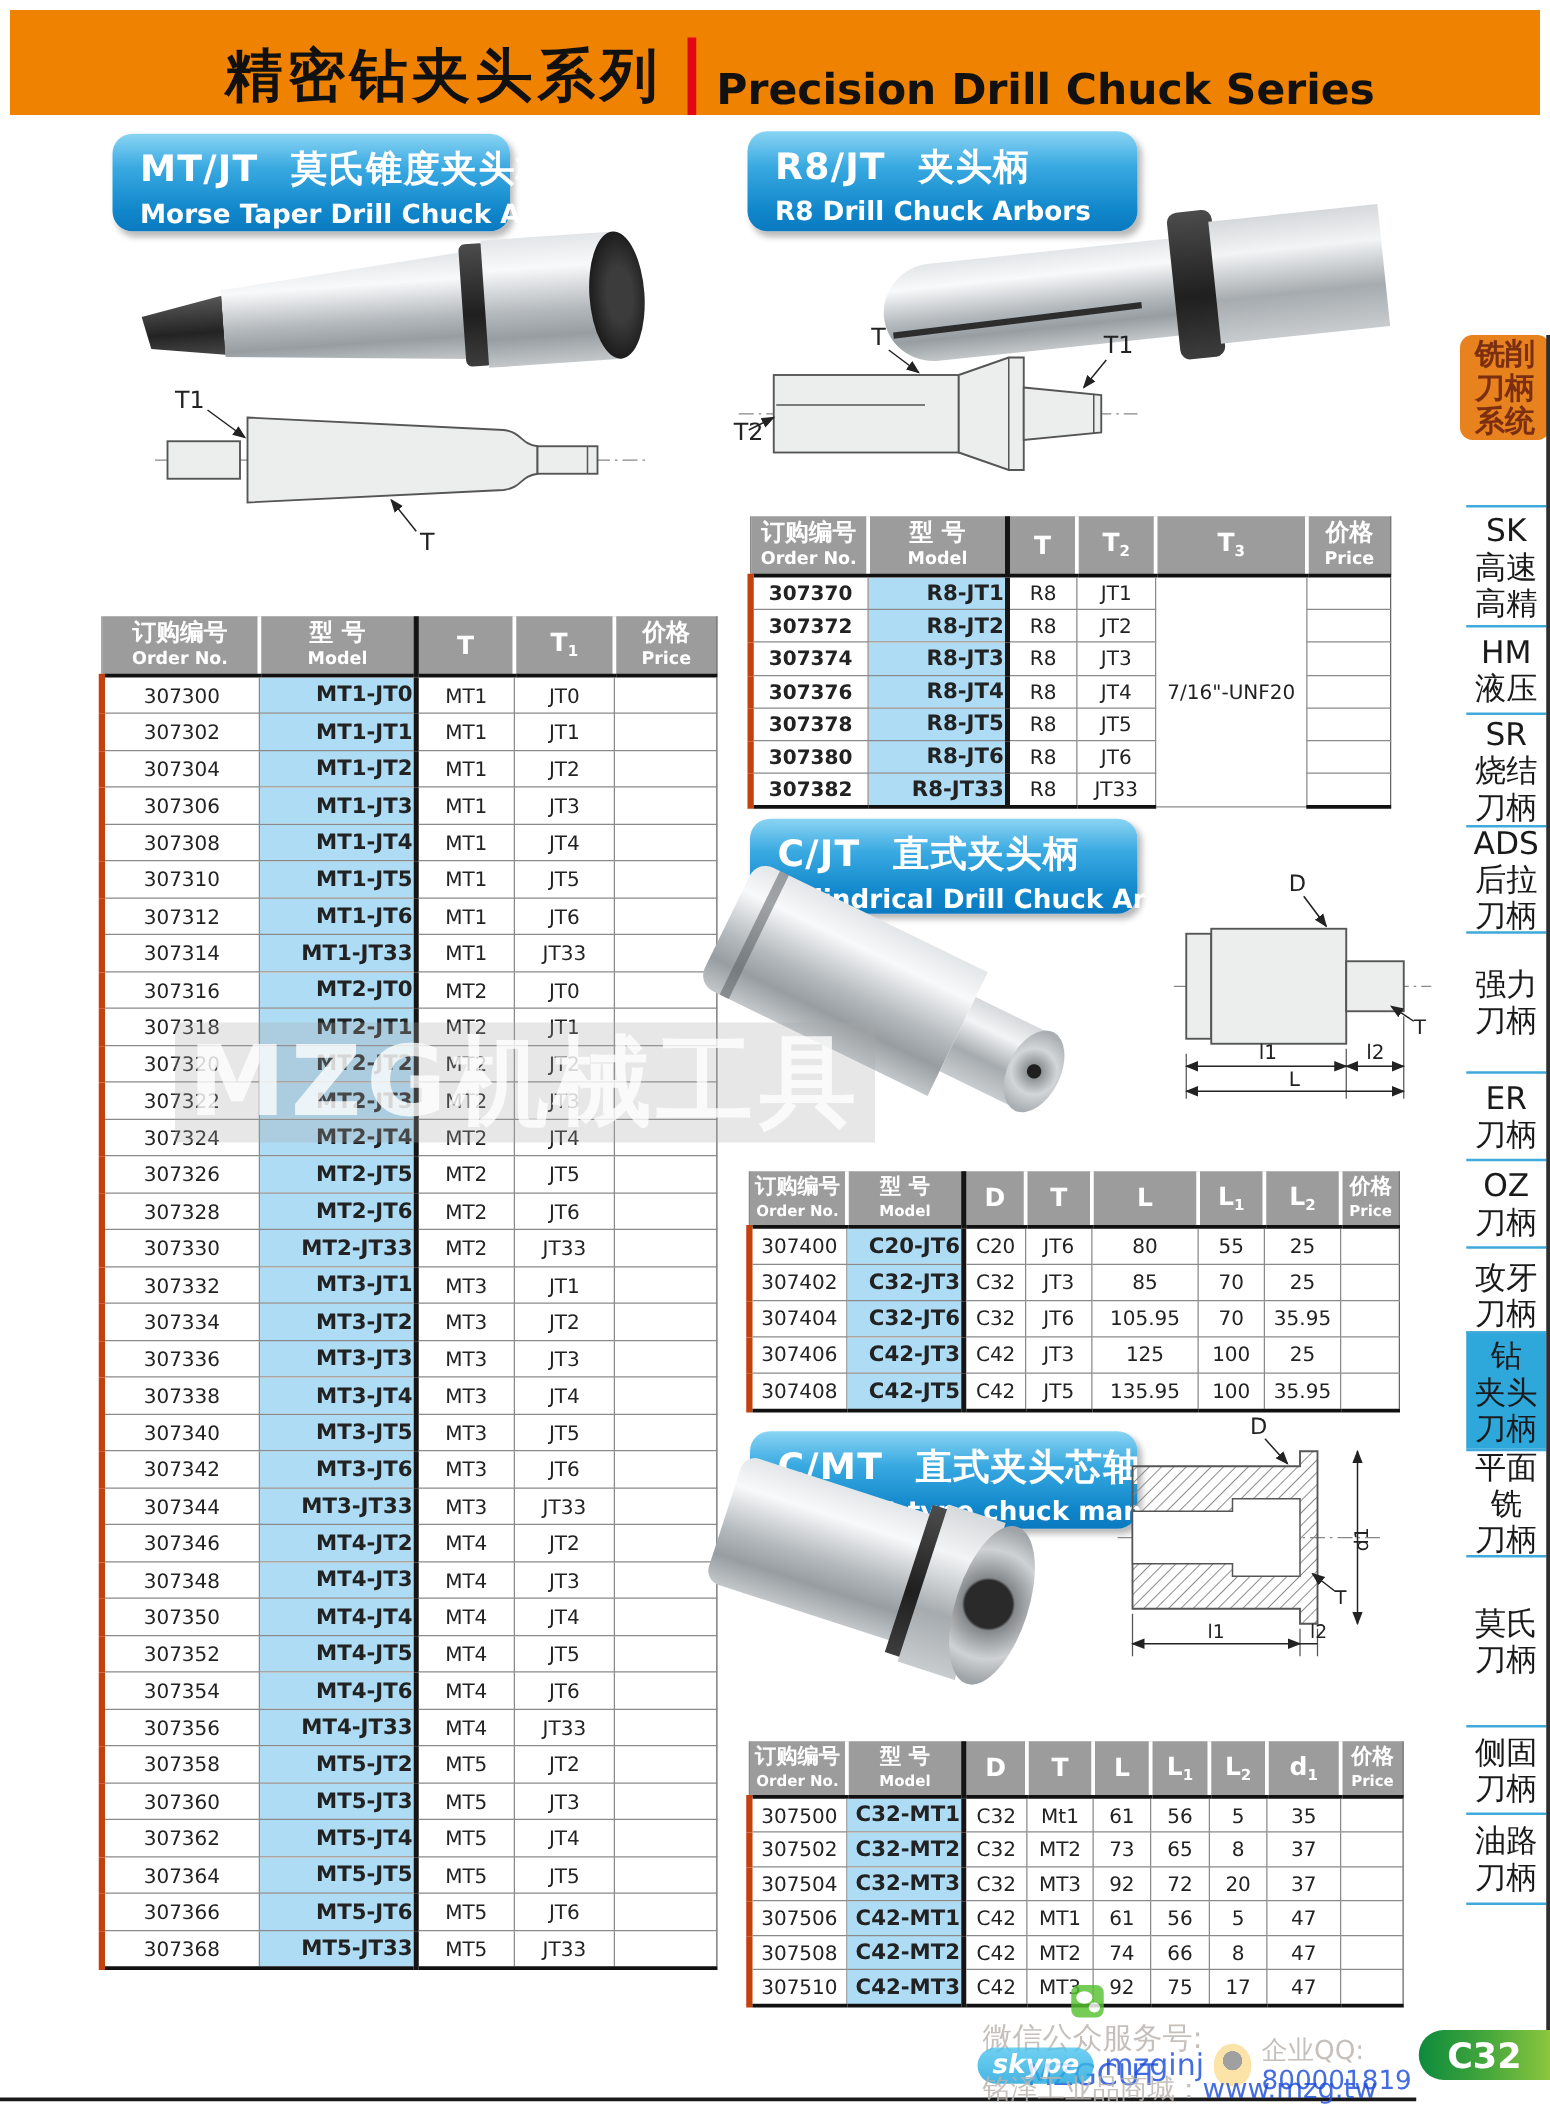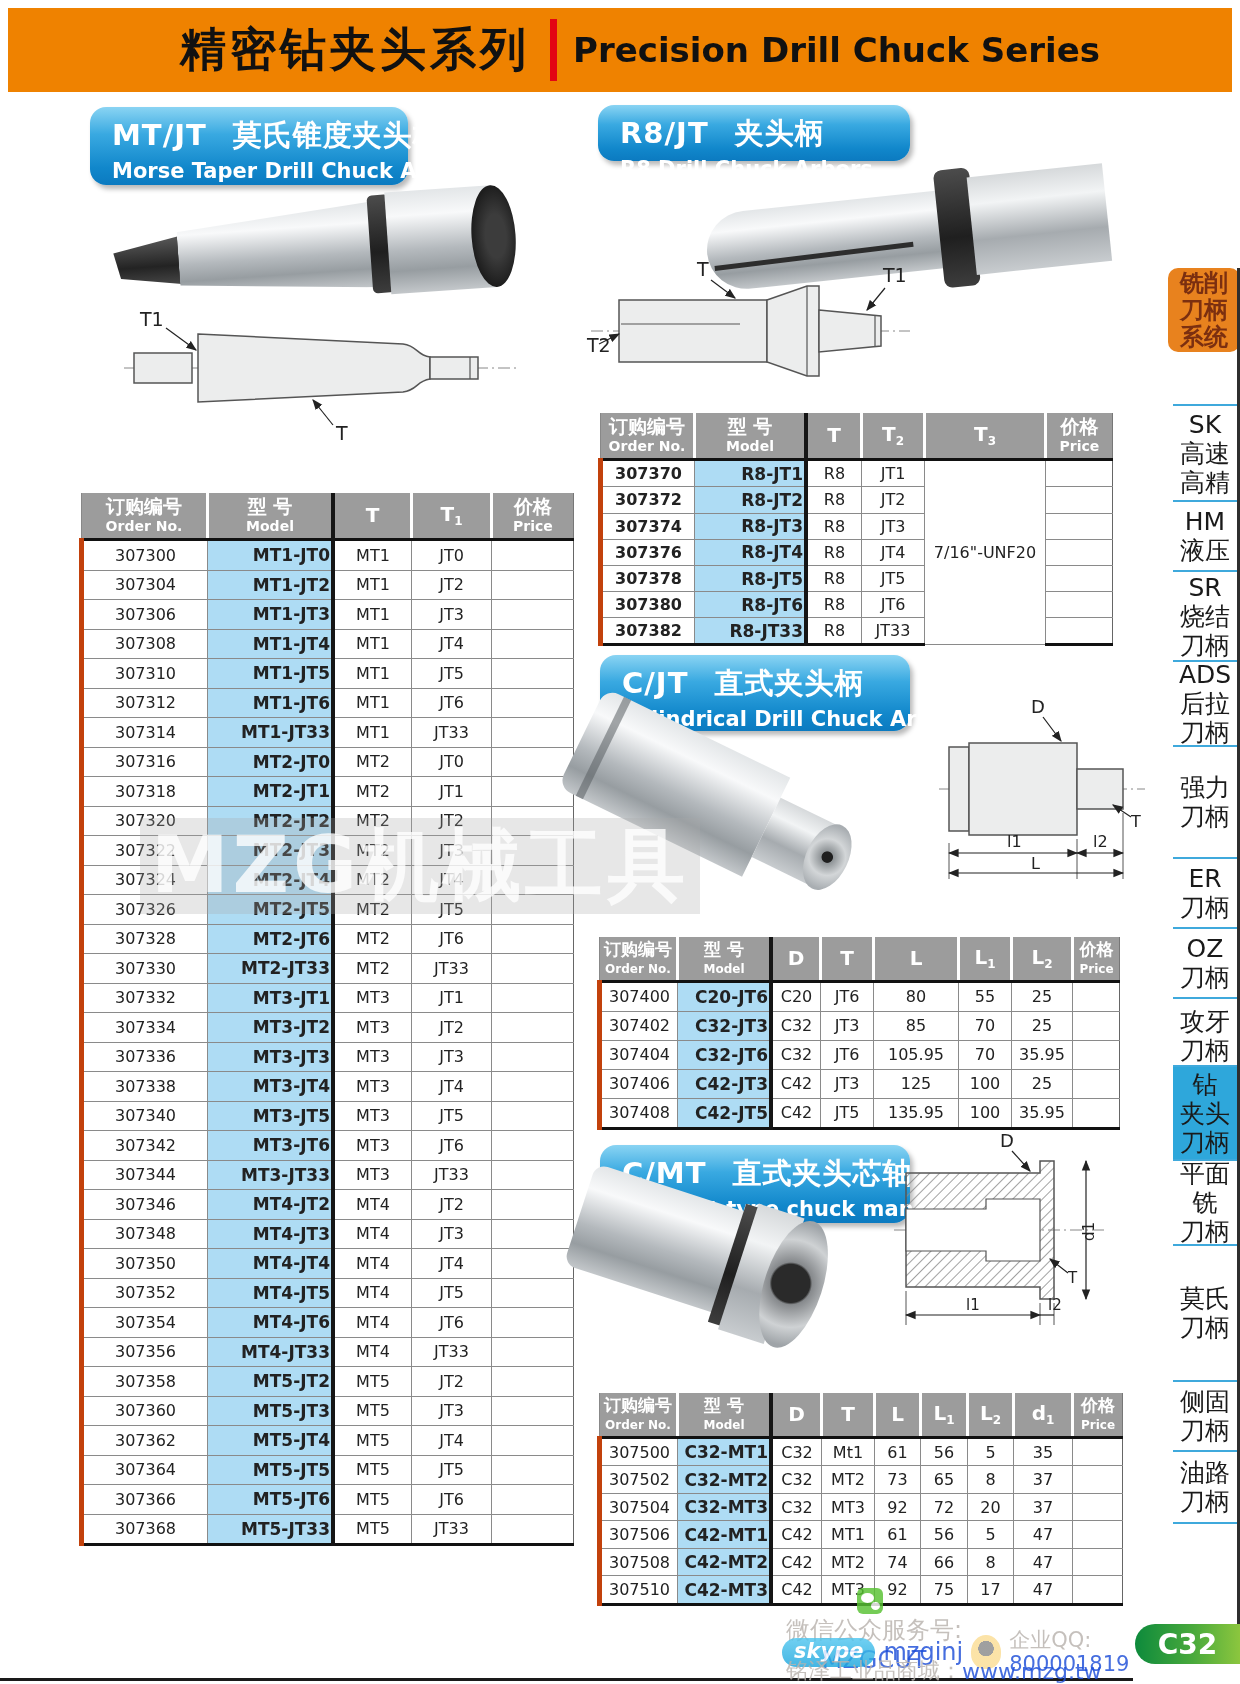--- a/index.html
+++ b/index.html
@@ -2,21 +2,21 @@
 <html><head>
 <meta charset="utf-8">
 <style>
   html,body{margin:0;padding:0;}
   body{width:1240px;height:1684px;position:relative;background:#fff;
        font-family:"DejaVu Sans","Liberation Sans",sans-serif;overflow:hidden;}
   .abs{position:absolute;}
 
   
   .banner{left:8px;top:8px;width:1224px;height:84px;background:#EF8200;
-          display:flex;align-items:center;justify-content:center;padding-left:40px;box-sizing:border-box;}
+          display:flex;align-items:flex-end;justify-content:center;padding-left:40px;box-sizing:border-box;}
   .banner .zh{font-size:46px;font-weight:bold;color:#111;letter-spacing:4px;}
   .banner .bar{width:7px;height:62px;background:#E30613;margin:0 16px 0 20px;}
   .banner .en{font-size:34px;font-weight:bold;color:#111;}
 
   
   .sec-box{border-radius:16px;color:#fff;padding:9px 0 0 22px;box-sizing:border-box;
            background:linear-gradient(180deg,#8ad4f3 0%,#39a9e1 35%,#1187cb 78%,#0b7ac0 100%);
            box-shadow:3px 4px 5px rgba(0,0,0,.28);}
   .sec-box .l1{font-size:29px;font-weight:bold;letter-spacing:1px;white-space:nowrap;}
   .sec-box .l1 .code{margin-right:26px;}
@@ -160,20 +160,27 @@
       </thead>
       <tbody>
         <tr>
           <td class="c0">307300</td>
           <td class="c1">MT1-JT0</td>
           <td class="c2">MT1</td>
           <td class="c3">JT0</td>
           <td class="c4"></td>
         </tr>
         <tr>
+          <td class="c0">307302</td>
+          <td class="c1">MT1-JT1</td>
+          <td class="c2">MT1</td>
+          <td class="c3">JT1</td>
+          <td class="c4"></td>
+        </tr>
+        <tr>
           <td class="c0">307304</td>
           <td class="c1">MT1-JT2</td>
           <td class="c2">MT1</td>
           <td class="c3">JT2</td>
           <td class="c4"></td>
         </tr>
         <tr>
           <td class="c0">307306</td>
           <td class="c1">MT1-JT3</td>
           <td class="c2">MT1</td>
@@ -394,21 +401,21 @@
           <td class="c0">307368</td>
           <td class="c1">MT5-JT33</td>
           <td class="c2">MT5</td>
           <td class="c3">JT33</td>
           <td class="c4"></td>
         </tr>
       </tbody>
     </table>
   </div>
 
-<div class="abs sec-box" style="left:598px;top:105px;width:312px;height:56px;">
+<div class="abs sec-box" style="left:598px;top:105px;width:312px;height:80px;">
   <div class="l1"><span class="code">R8/JT</span><span>夹头柄</span></div>
   <div class="l2">R8 Drill Chuck Arbors</div>
 </div>
 
 <div class="ph" style="left:706px;top:156px;width:402px;height:152px;transform:rotate(-6deg);">
   <div class="ph metal" style="left:0;top:38px;width:236px;height:78px;border-radius:40px 0 0 40px / 50% 0 0 50%;"></div>
   <div class="ph" style="left:6px;top:88px;width:200px;height:5px;background:#2d2d2d;transform:rotate(-1deg);"></div>
   <div class="ph darkring" style="left:233px;top:18px;width:36px;height:118px;border-radius:8px;"></div>
   <div class="ph metal2" style="left:266px;top:28px;width:136px;height:98px;"></div>
 </div>

